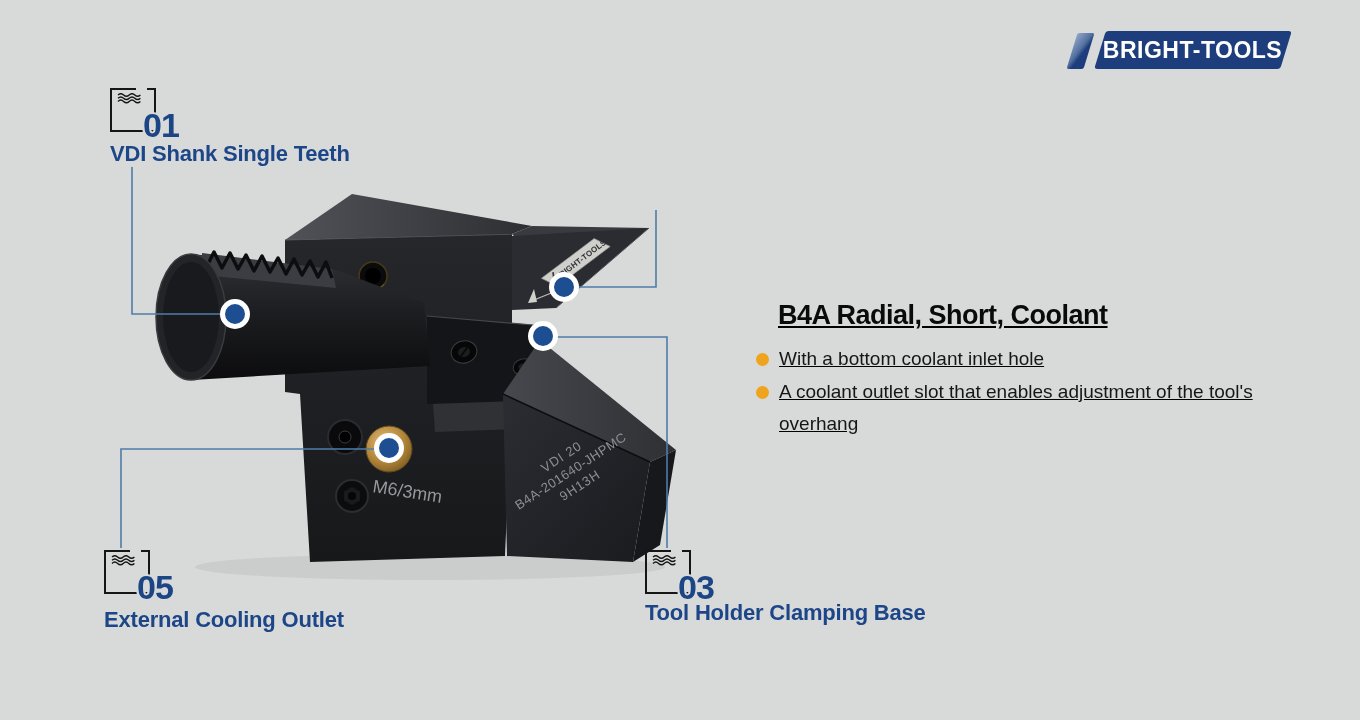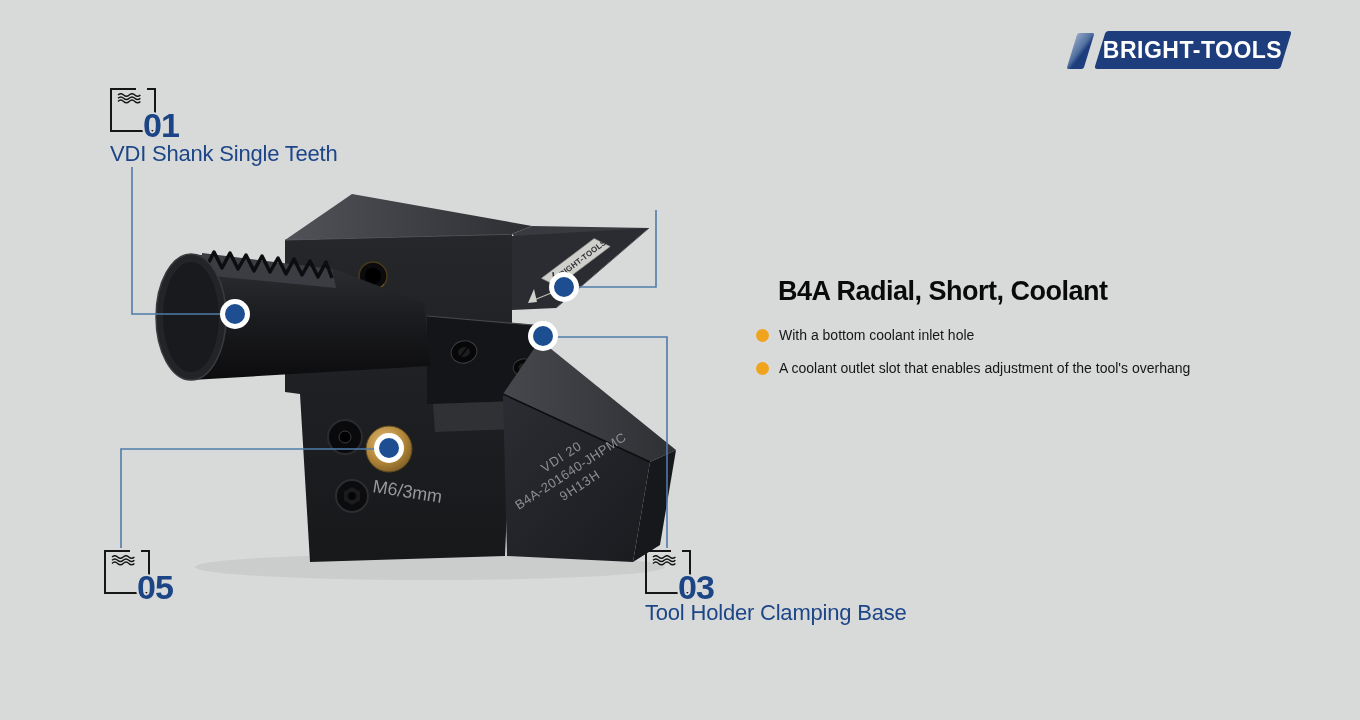--- a/index.html
+++ b/index.html
@@ -25,33 +25,33 @@
   .num{
     position:absolute;left:3px;top:18px;
     font-size:34px;line-height:34px;font-weight:bold;letter-spacing:-1px;
     color:#1b4585;
     text-shadow:2px 0 0 #d8d9d9,-2px 0 0 #d8d9d9,0 2px 0 #d8d9d9,0 -2px 0 #d8d9d9,
                 2px 2px 0 #d8d9d9,-2px 2px 0 #d8d9d9;
     margin-left:28px;
   }
   .callout-label{
     margin-top:9px;white-space:nowrap;
-    font-size:22px;color:#1c4687;letter-spacing:-0.2px;
-  }
-
-  
-  .description{position:absolute;left:762px;top:276px;width:530px;}
+    font-size:22px;color:#1c4687;letter-spacing:-0.2px;font-weight:bold;
+  }
+
+  
+  .description{position:absolute;left:762px;top:300px;width:530px;text-decoration:underline;}
   .desc-title{
     margin:0 0 12px 16px;font-size:27px;font-weight:bold;color:#0a0a0a;
     letter-spacing:-0.5px;
   }
   .desc-list{list-style:none;margin:0;padding:0;}
   .desc-list li{
     position:relative;padding-left:17px;margin-bottom:1px;
-    font-size:14px;line-height:32px;color:#161616;
+    font-size:19px;line-height:32px;color:#161616;
   }
   .desc-list li .bdot{
     position:absolute;left:-6px;top:10px;width:13px;height:13px;border-radius:50%;
     background:#f0a41d;
   }
 
   
   .logo{position:absolute;left:1072px;top:31px;height:38px;}
   .logo-slash{
     position:absolute;left:0;top:2px;width:17px;height:36px;
@@ -237,20 +237,21 @@
     <div class="num-box">
       <svg class="waves" width="24" height="11" viewBox="0 0 24 11">
         <g stroke="#141414" stroke-width="1.4" fill="none">
           <path d="M1,2 q2.8,-2.6 5.6,0 t5.6,0 t5.6,0 t5.6,0"></path>
           <path d="M1,5.2 q2.8,-2.6 5.6,0 t5.6,0 t5.6,0 t5.6,0"></path>
           <path d="M1,8.4 q2.8,-2.6 5.6,0 t5.6,0 t5.6,0 t5.6,0"></path>
         </g>
       </svg>
       <span class="num">05</span>
     </div>
+    <div class="callout-label" style="margin-top:13px;">External Cooling Outlet</div>
   </div>
 
   <div class="callout" style="left:645px;top:550px;">
     <div class="num-box">
       <svg class="waves" width="24" height="11" viewBox="0 0 24 11">
         <g stroke="#141414" stroke-width="1.4" fill="none">
           <path d="M1,2 q2.8,-2.6 5.6,0 t5.6,0 t5.6,0 t5.6,0"></path>
           <path d="M1,5.2 q2.8,-2.6 5.6,0 t5.6,0 t5.6,0 t5.6,0"></path>
           <path d="M1,8.4 q2.8,-2.6 5.6,0 t5.6,0 t5.6,0 t5.6,0"></path>
         </g>

